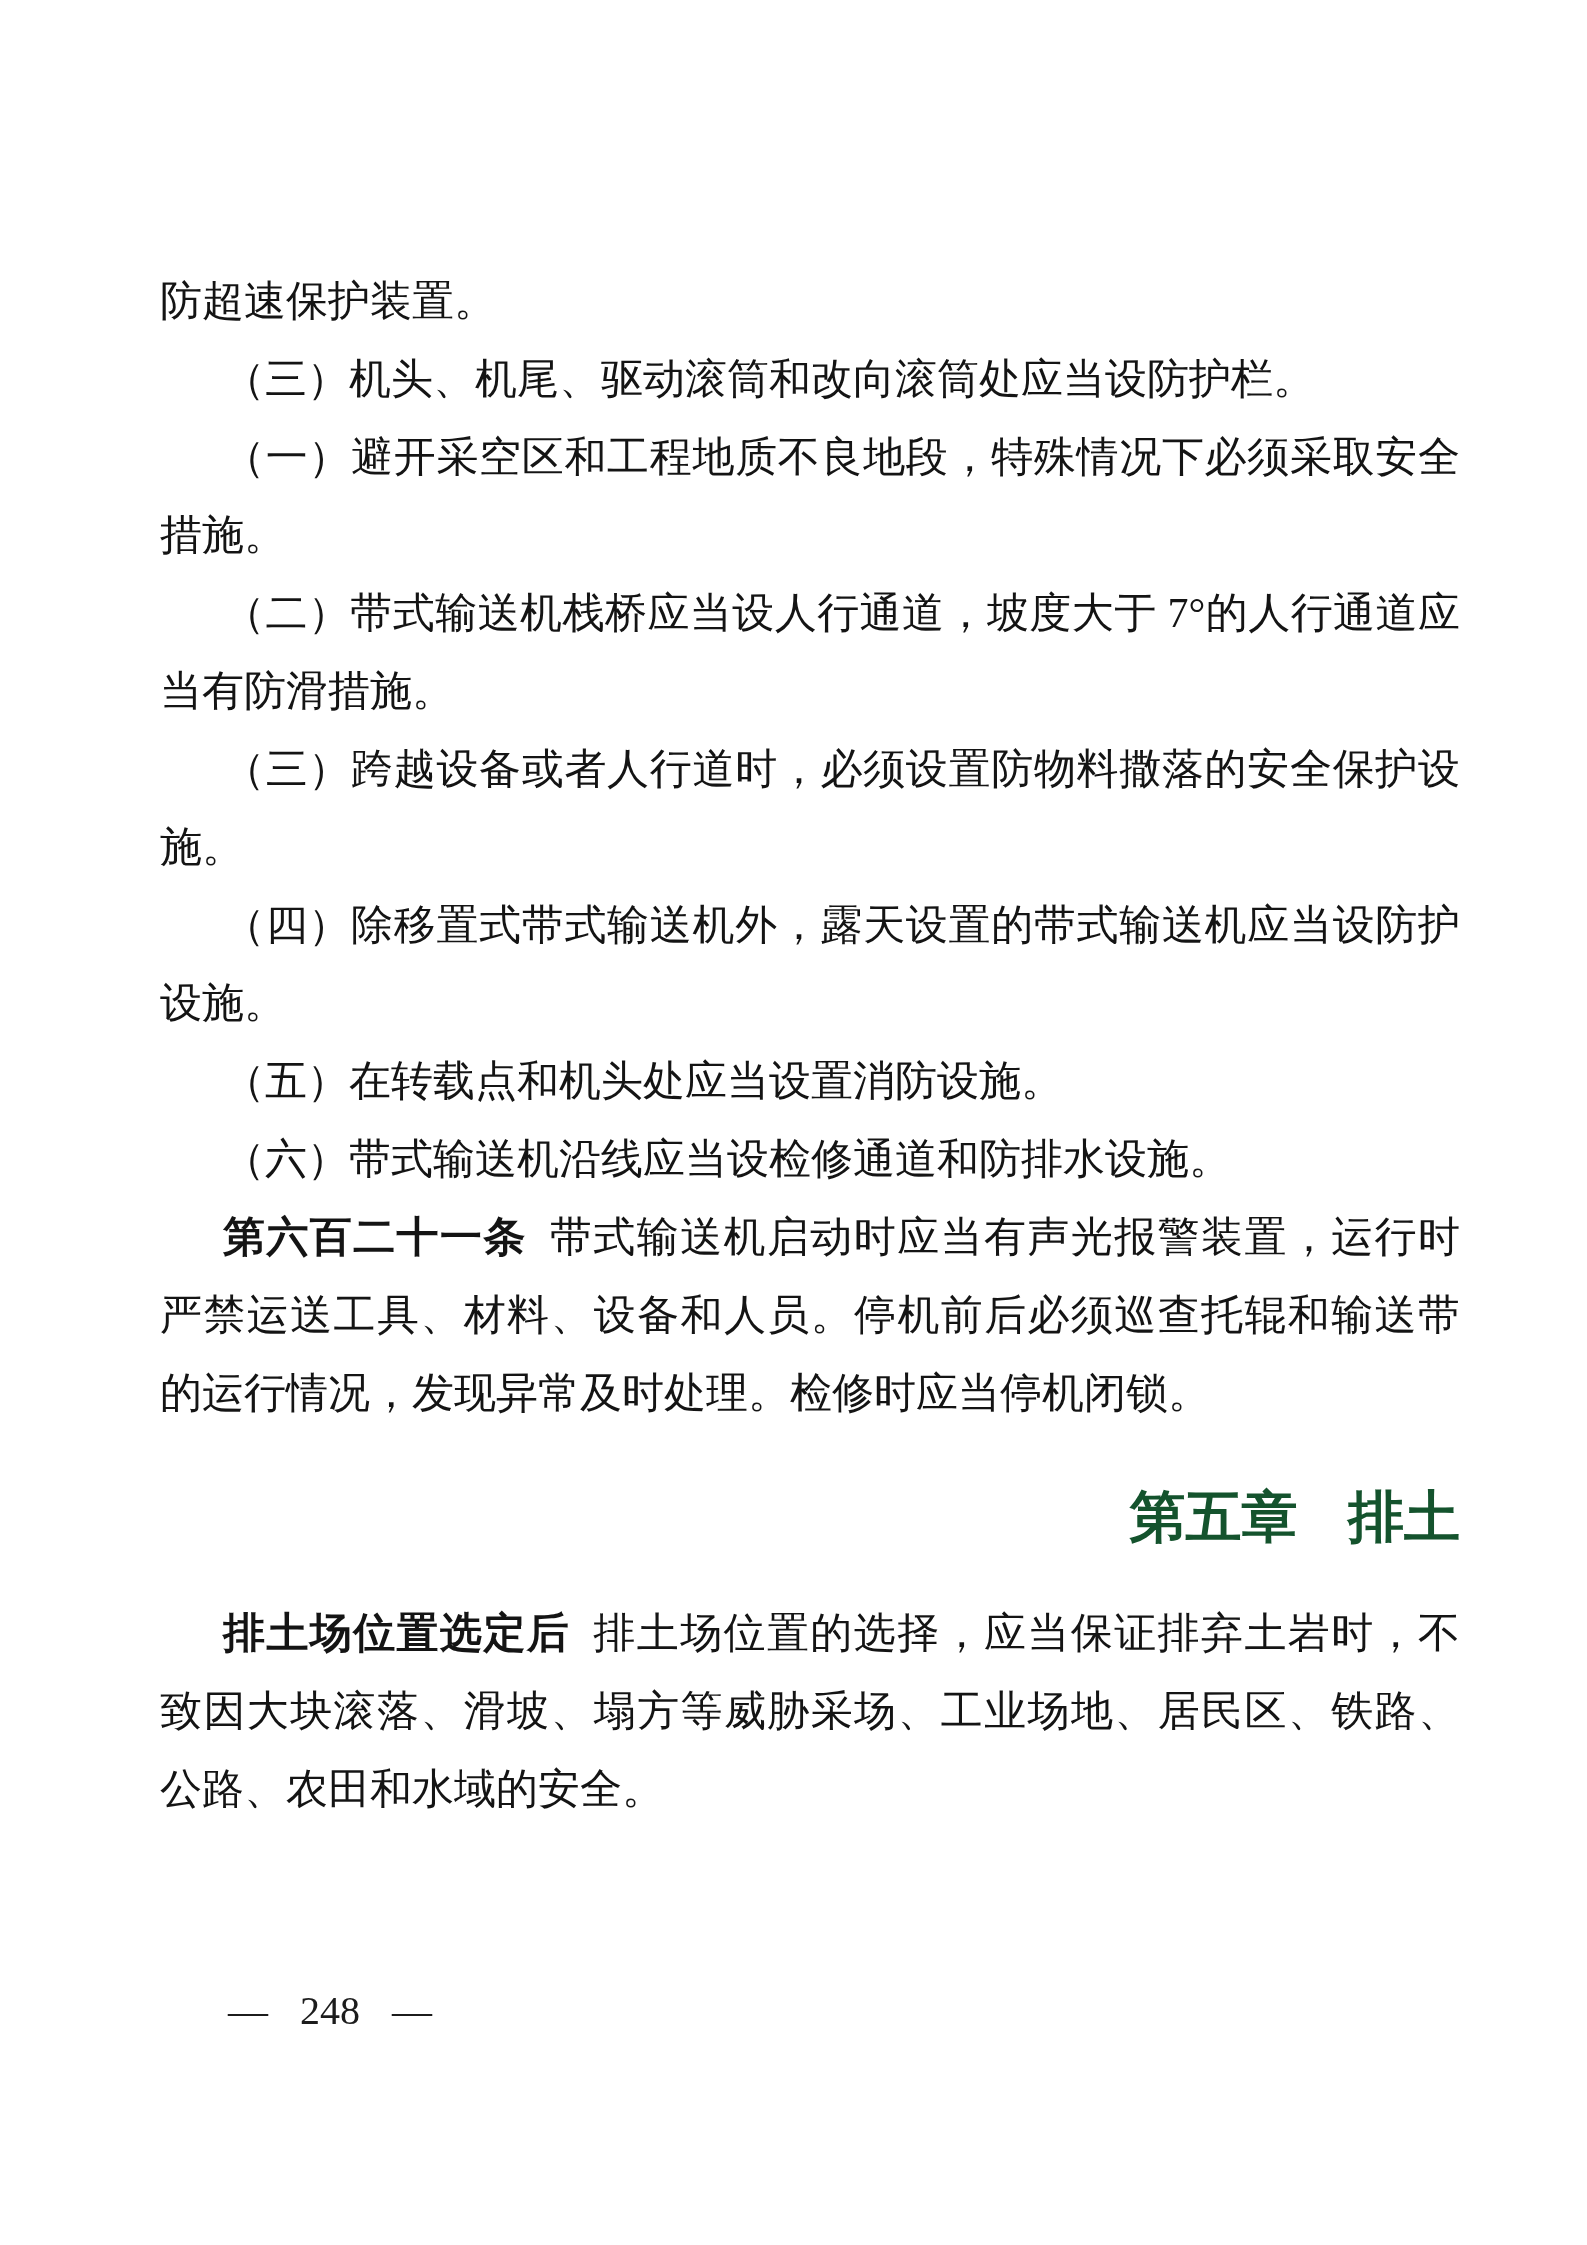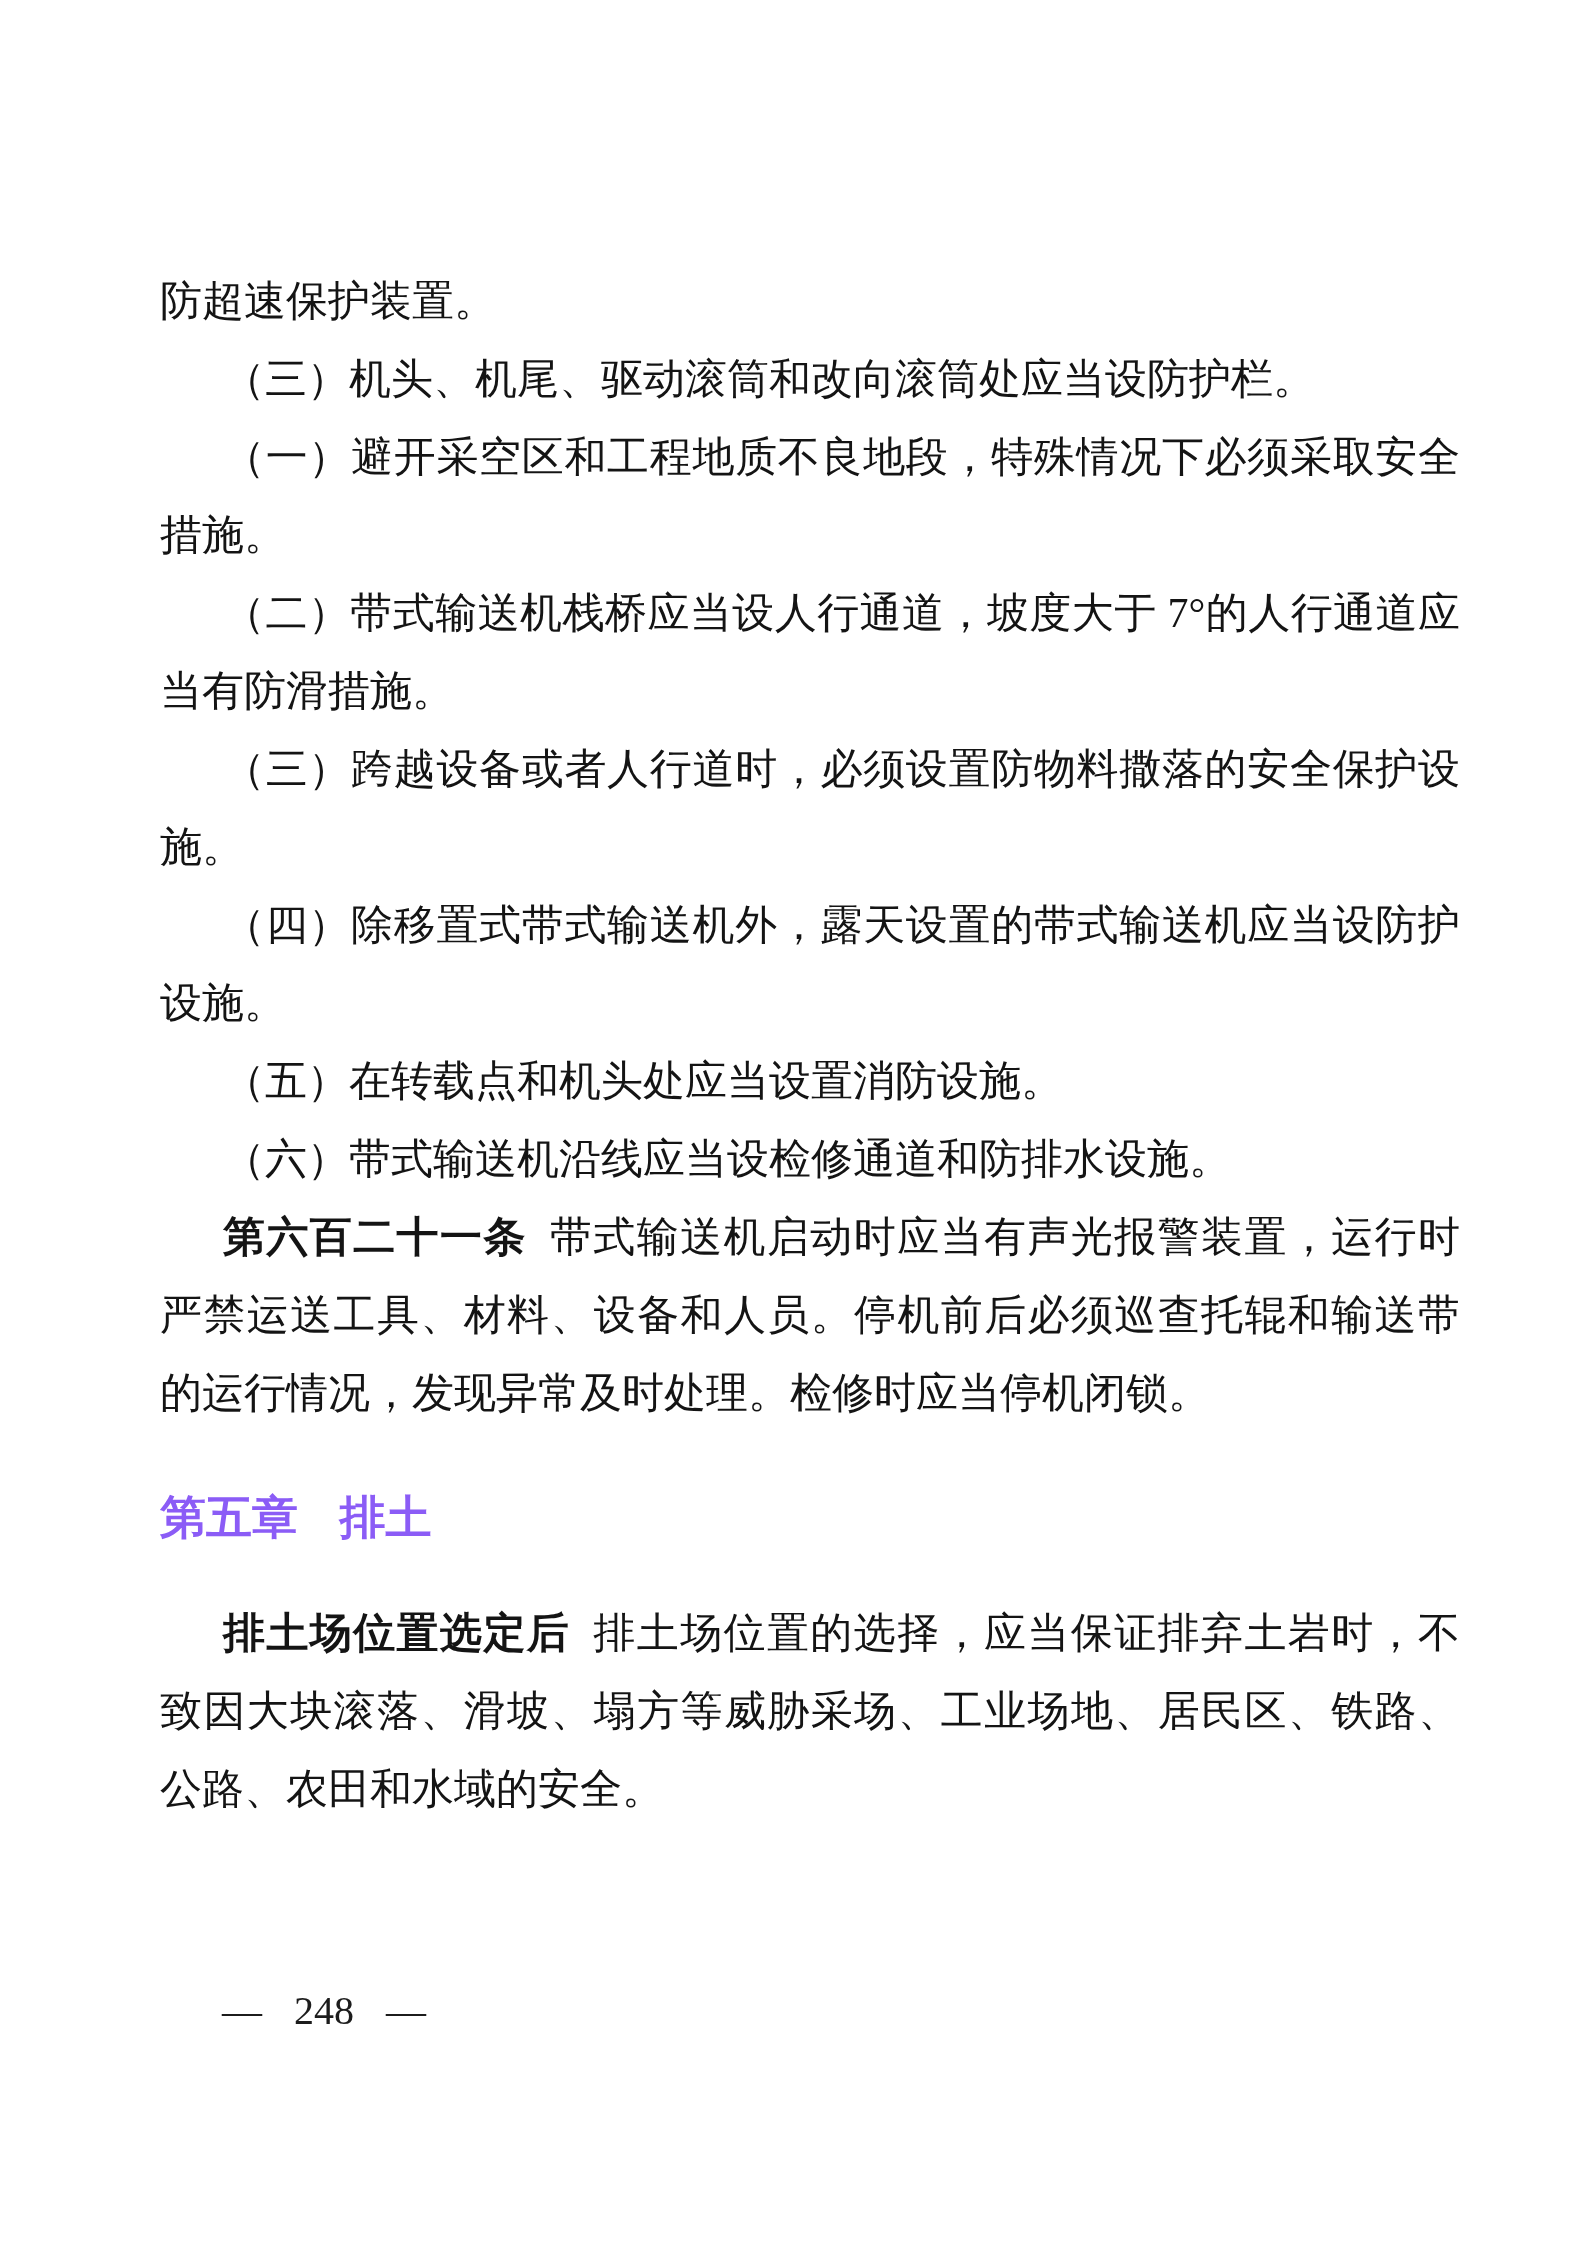--- a/index.html
+++ b/index.html
@@ -35,31 +35,31 @@
   }
   .lead {
     font-family: "Liberation Sans", sans-serif;
     font-weight: 700;
     margin-right: 0.55em;
   }
   .chapter {
     margin: 46px 0 38px 0;
     font-family: "Liberation Sans", sans-serif;
     font-weight: 700;
-    font-size: 46px;
+    font-size: 56px;
     line-height: 78px;
-    text-align: left;
-    color: #8b5cf6;
+    text-align: right;
+    color: #14532d;
   }
   .chapter .lead {
     margin-right: 0.9em;
   }
   .footer {
     position: absolute;
-    left: 222px;
+    left: 228px;
     top: 1986px;
     font-size: 40px;
     line-height: 50px;
     word-spacing: 22px;
     color: #1c1c1c;
     white-space: nowrap;
   }
 </style>
 </head>
 <body>

